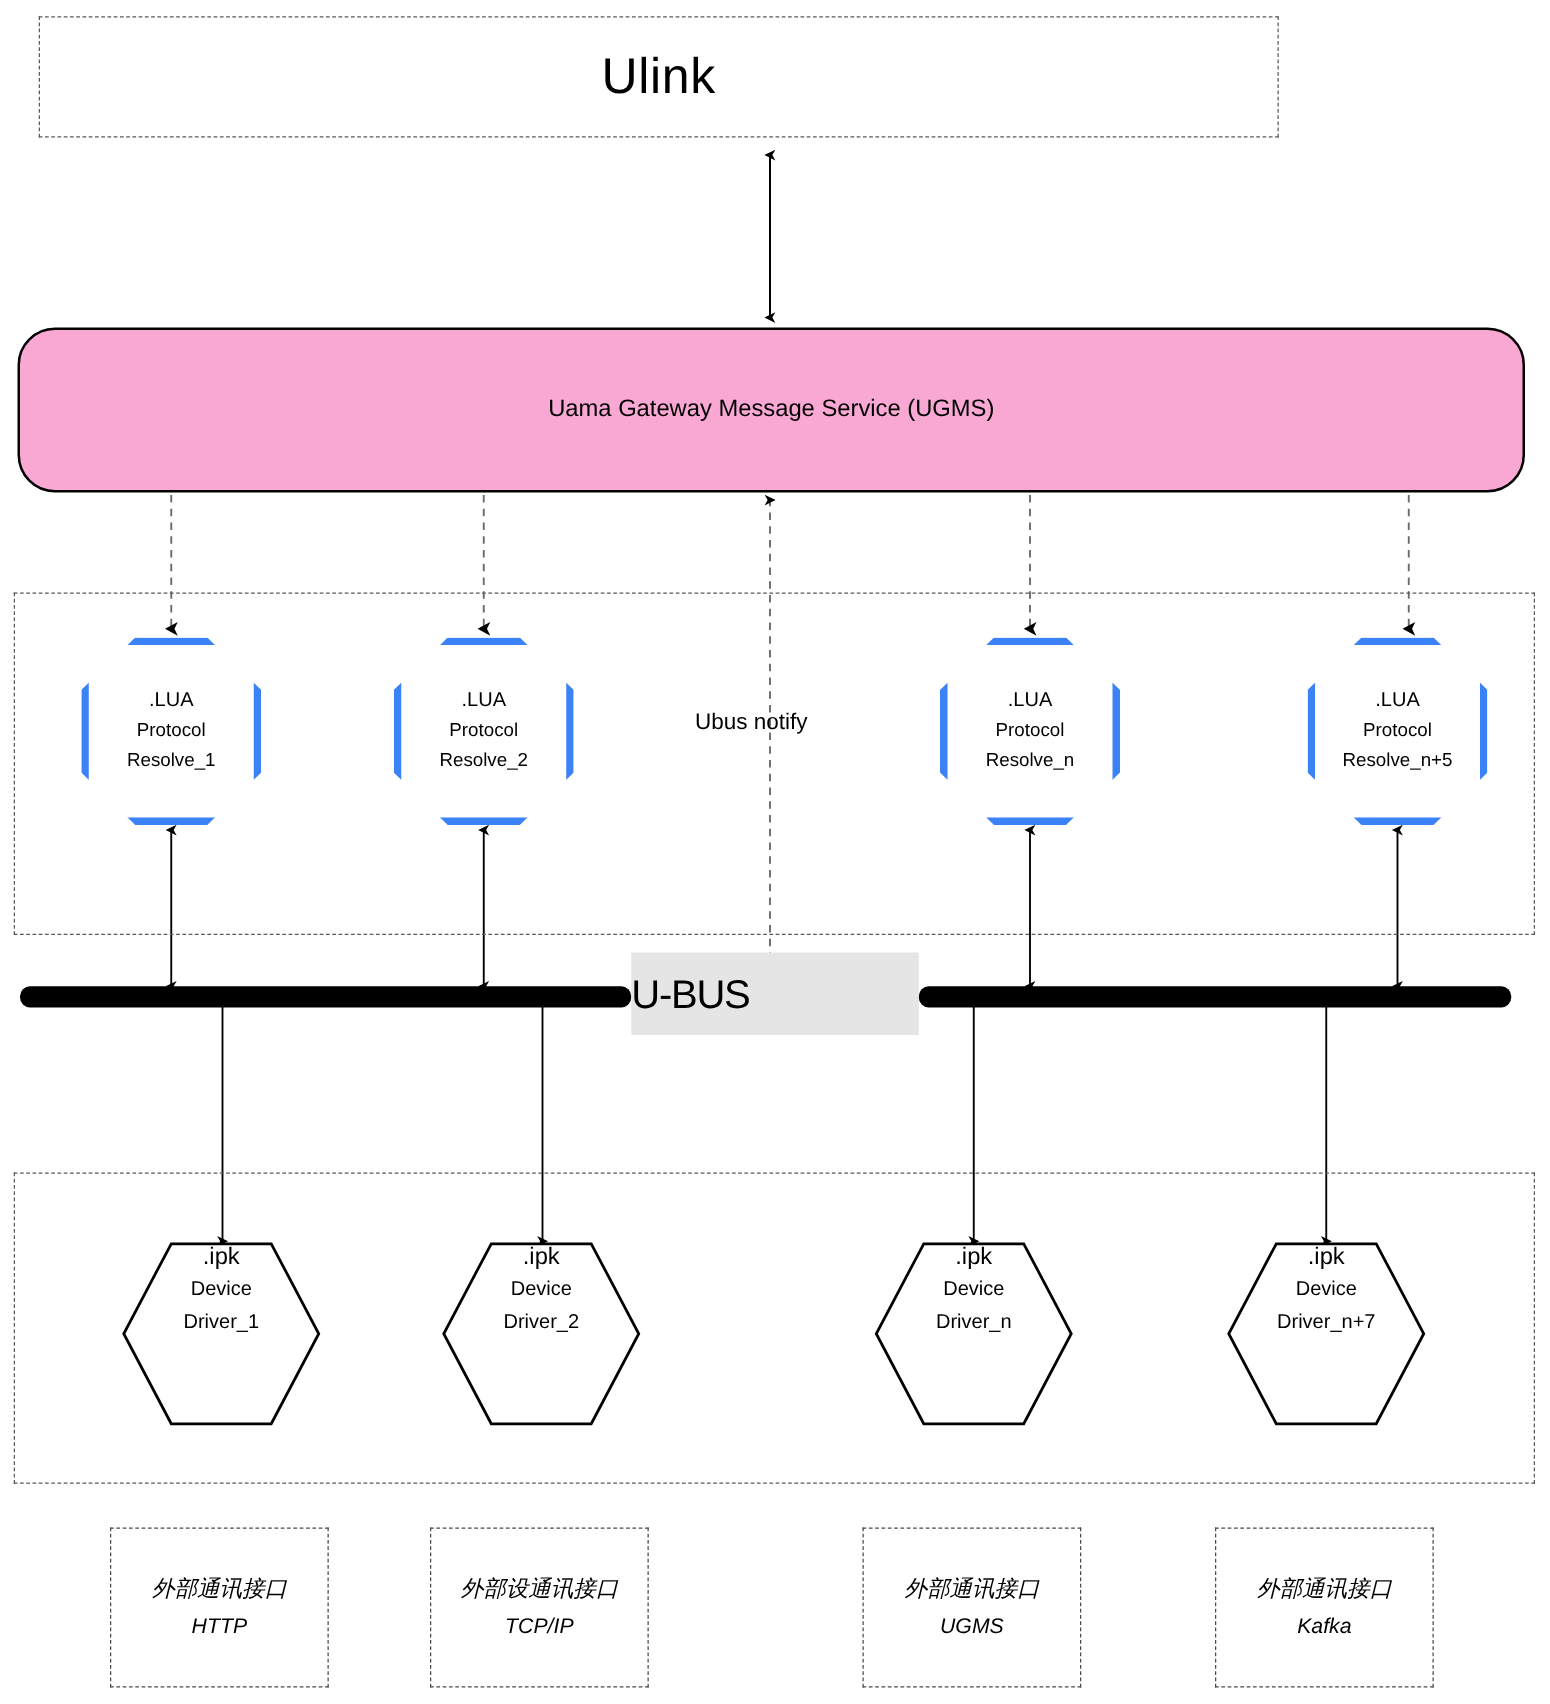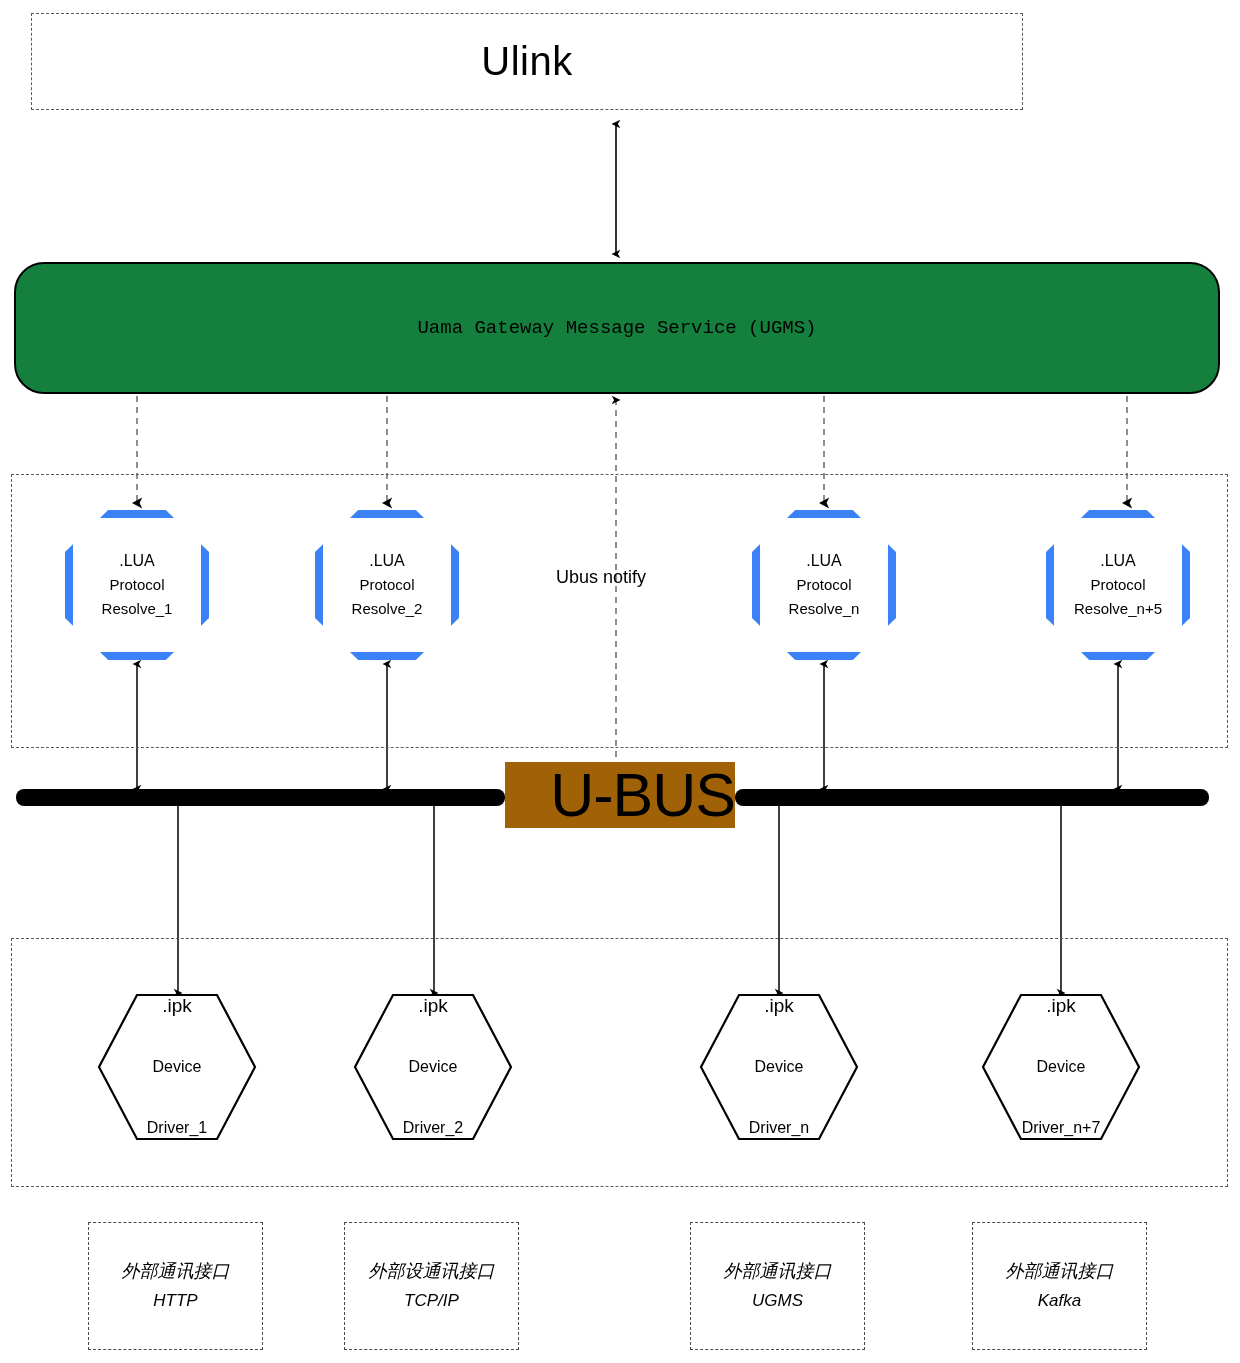--- a/index.html
+++ b/index.html
@@ -51,25 +51,24 @@
   
   #ugms-box {
     position: absolute;
     left: 14px;
     top: 262px;
     width: 1206px;
     height: 132px;
     box-sizing: border-box;
     border: 2.2px solid #000;
     border-radius: 30px;
-    background: #15803d;
+    background: #f9a8d4;
     display: flex;
     align-items: center;
     justify-content: center;
-    font-family: Liberation Mono, monospace;
   }
   #ugms-label {
     font-size: 19px;
     white-space: nowrap;
   }
 
   
   #lua-layer {
     left: 11px;
     top: 474px;
@@ -93,35 +92,35 @@
     border-radius: 8px;
     top: 789px;
   }
   #ubus-bar-left  { left: 16px;  width: 489px; }
   #ubus-bar-right { left: 735px; width: 474px; }
   #ubus-text {
     position: absolute;
     left: 505px;
     top: 762px;
     width: 230px;
-    text-align: right;
-    font-size: 61px;
+    text-align: left;
+    font-size: 32px;
     line-height: 66px;
     letter-spacing: -1px;
-    background: #a16207;
+    background: #e5e5e5;
     white-space: nowrap;
   }
 
   
   .octagon {
     position: absolute;
     width: 144px;
     height: 150px;
     background: #ffffff;
-    border: 8px solid #3b82f6;
+    border: 6px solid #3b82f6;
     -webkit-clip-path: polygon(30% 0%, 70% 0%, 100% 28%, 100% 72%, 70% 100%, 30% 100%, 0% 72%, 0% 28%);
     clip-path: polygon(30% 0%, 70% 0%, 100% 28%, 100% 72%, 70% 100%, 30% 100%, 0% 72%, 0% 28%);
     box-sizing: border-box;
   }
   .node-text {
     position: absolute;
     left: 0;
     top: 0;
     width: 100%;
     height: 100%;
@@ -144,21 +143,21 @@
   }
   .hex-text {
     position: absolute;
     left: 0;
     top: 0;
     width: 100%;
     height: 100%;
     display: flex;
     flex-direction: column;
     align-items: center;
-    justify-content: space-between;
+    justify-content: flex-start;
     font-size: 16px;
     line-height: 26px;
     text-align: center;
     white-space: nowrap;
   }
   .hex-text .l1 { font-size: 19px; }
 
   
   #connectors {
     position: absolute;

